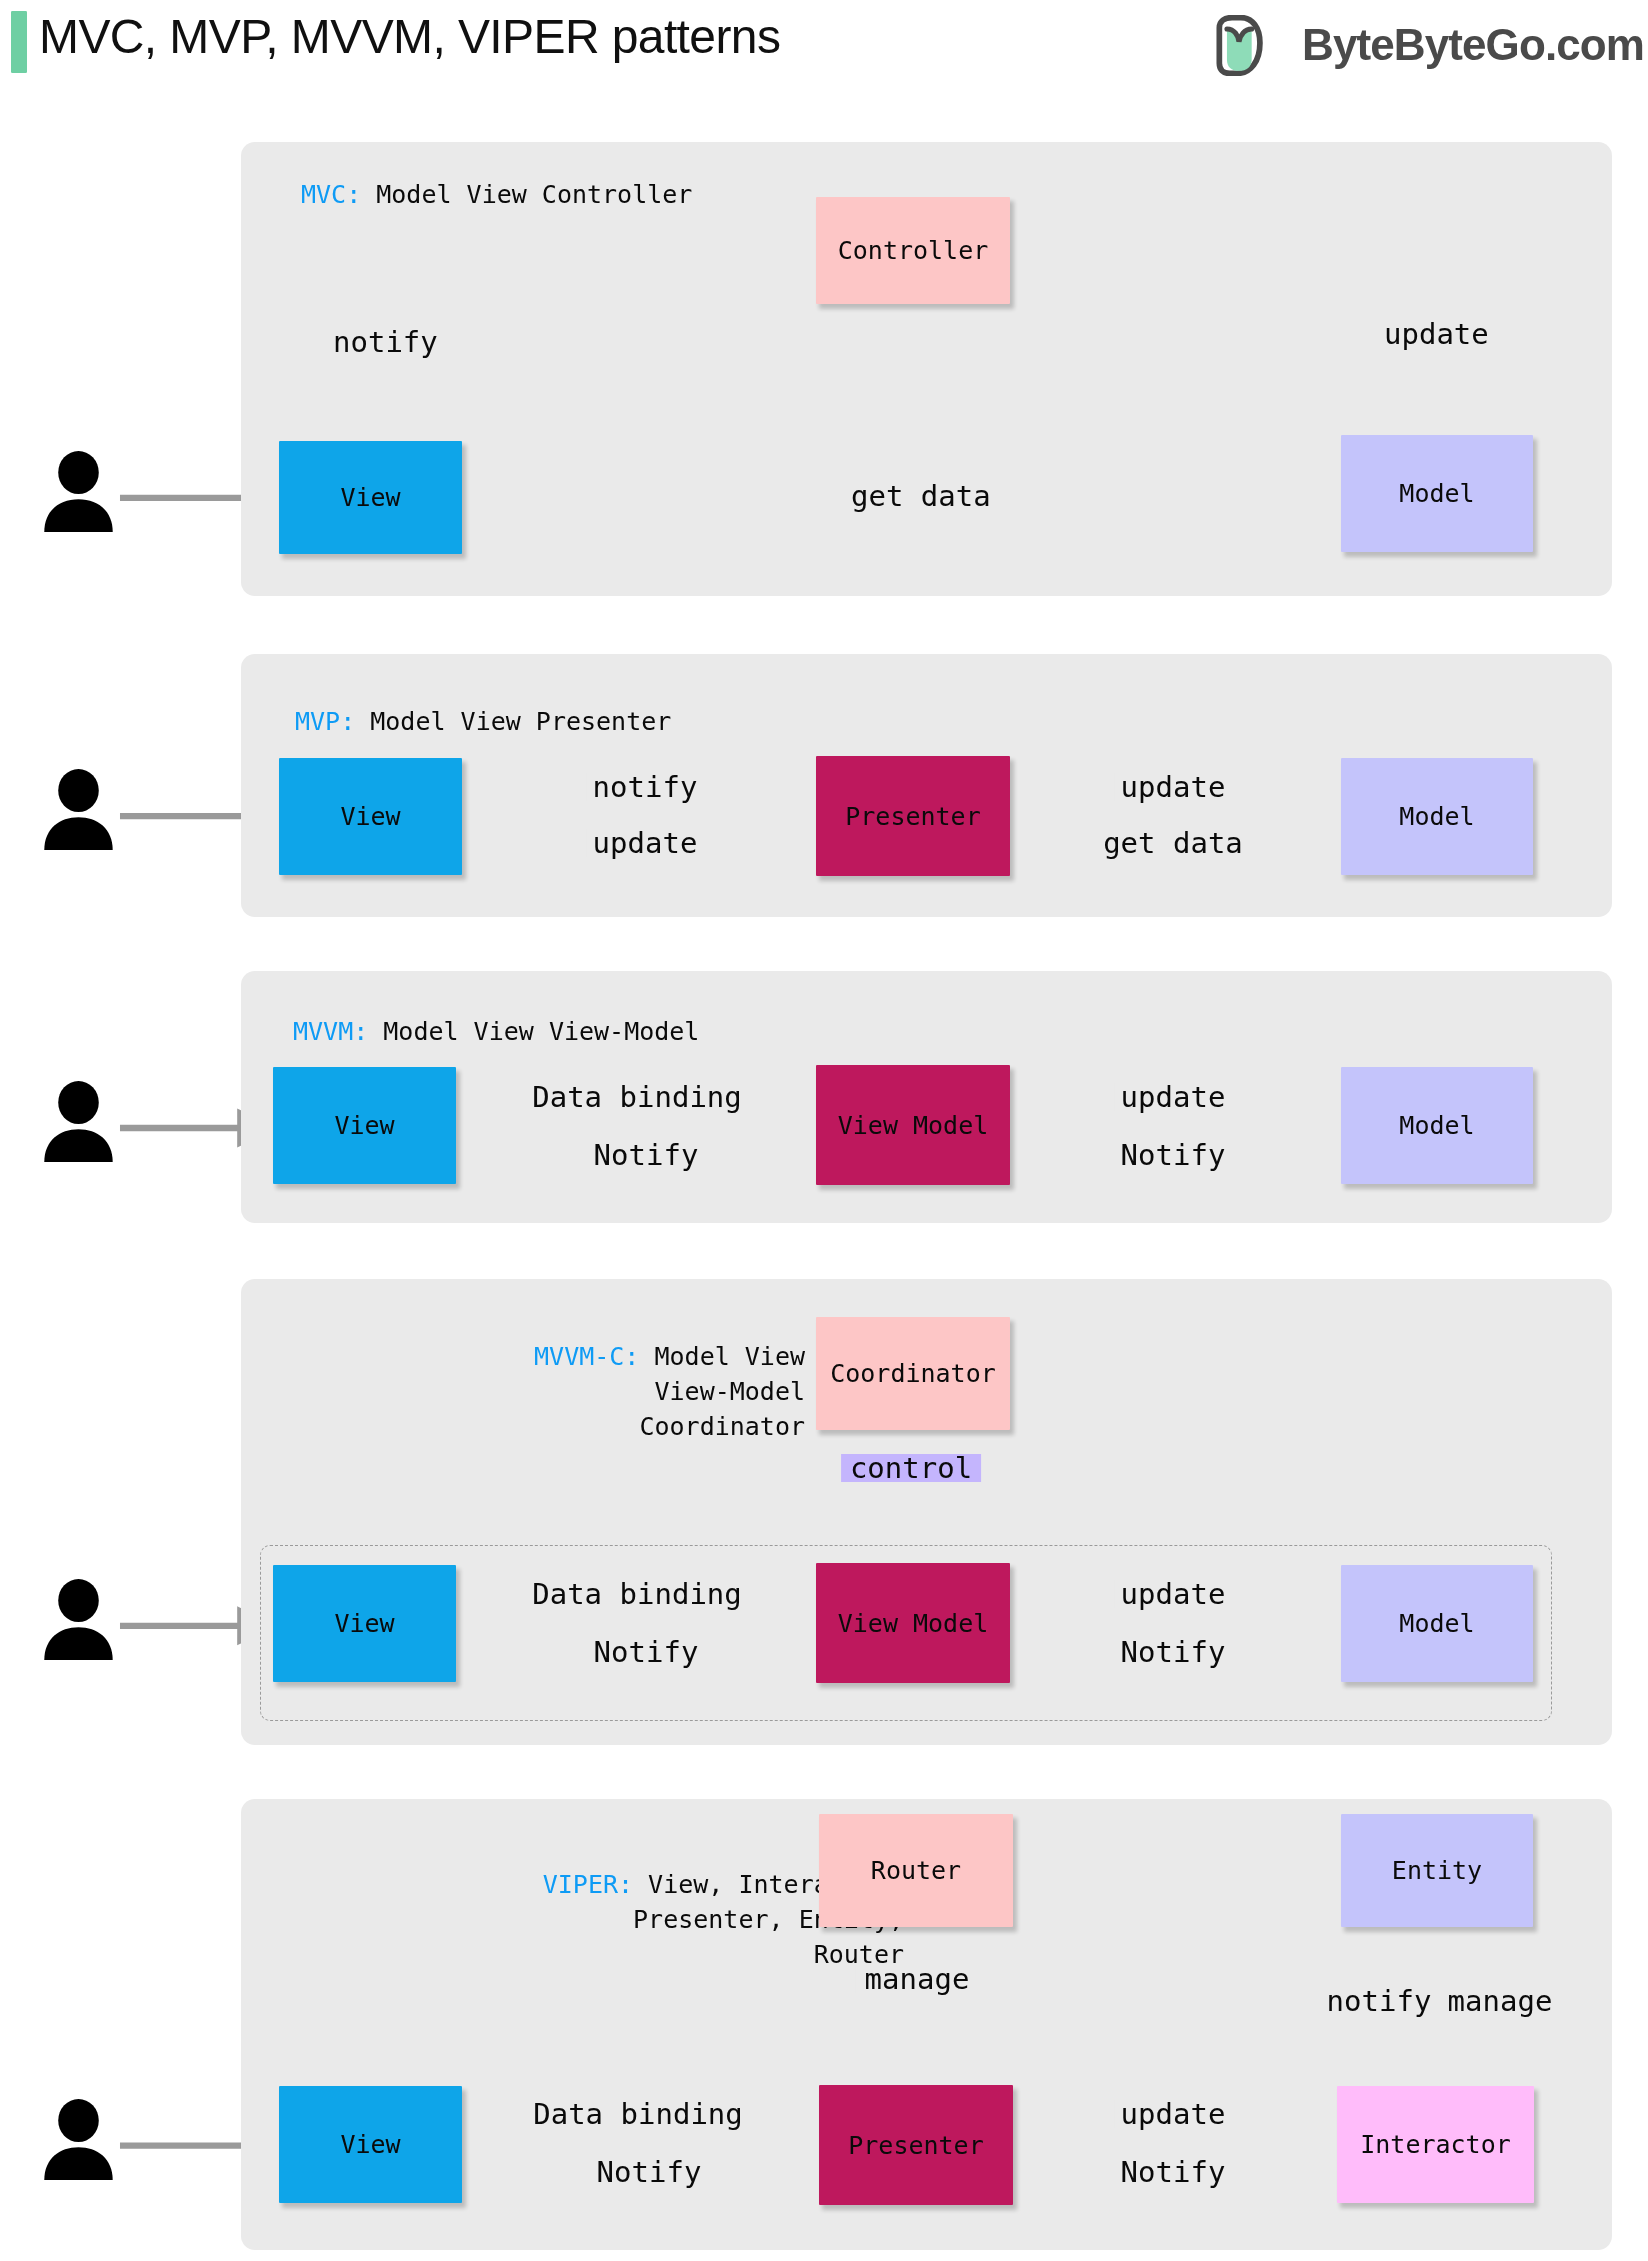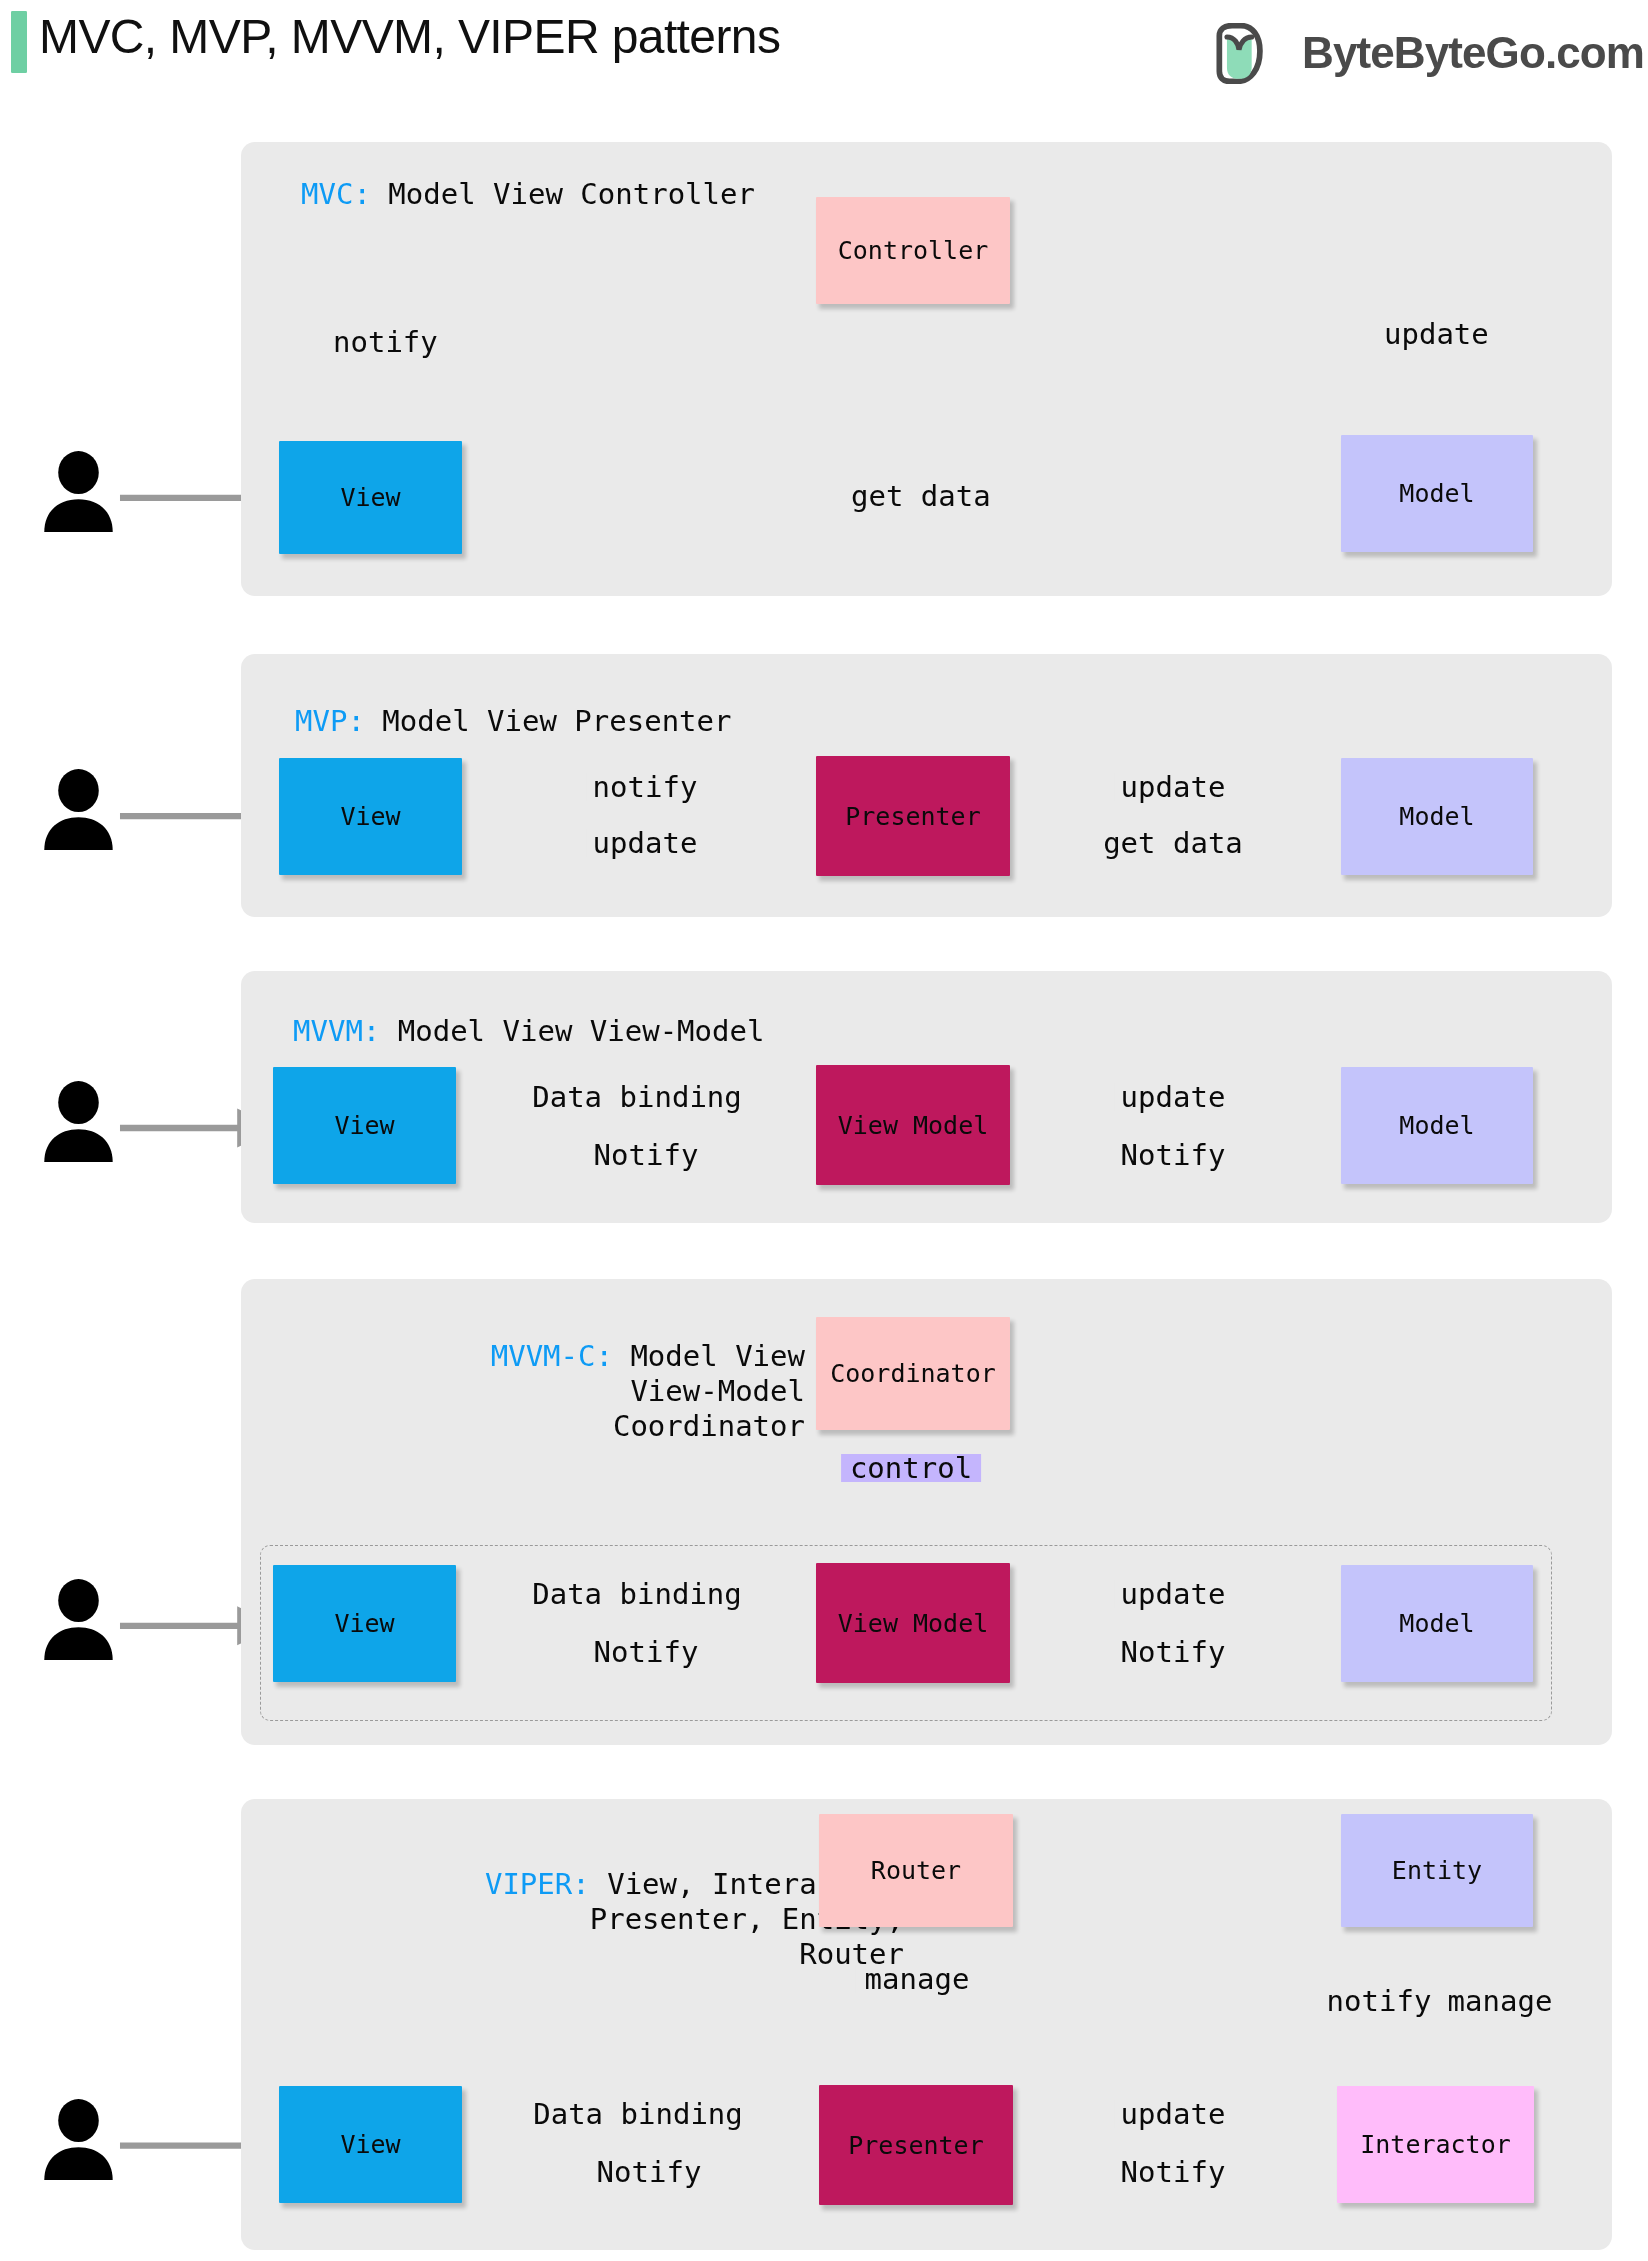--- a/index.html
+++ b/index.html
@@ -16,36 +16,36 @@
   .accent-bar {
     position: absolute; left: 10.7px; top: 10.7px;
     width: 16.4px; height: 62px; background: #6ecfa3; border-radius: 1.3px;
   }
   .page-title {
     position: absolute; left: 39px; top: 8.8px;
     font-family: "Liberation Sans", sans-serif;
     font-size: 48px; font-weight: 400; color: #101010;
     letter-spacing: -0.6px; white-space: nowrap;
   }
-  .brand { position: absolute; right: 5px; top: 20px; height: 66px; display: flex; align-items: center; gap: 26px; }
+  .brand { position: absolute; right: 5px; top: 12px; height: 66px; display: flex; align-items: center; gap: 26px; }
   .brand-logo { width: 52px; height: 61px; margin-right: 11.3px; flex: 0 0 auto; }
   .brand-text {
     font-family: "Liberation Sans", sans-serif;
     font-size: 44px; font-weight: 700; color: #4a4a4a;
     letter-spacing: -0.9px; white-space: nowrap;
   }
 
   
   .panel {
     position: absolute; left: 241px; width: 1371px;
     background: #eaeaea; border-radius: 14px;
   }
   .panel-title {
     position: absolute;
-    font-size: 29px; line-height: 35px; color: #0a0a0a;
+    font-size: 25px; line-height: 35px; color: #0a0a0a;
     white-space: pre; letter-spacing: 0px;
   }
   .panel-title .key { color: #0e9bf5; }
   .ta-right { text-align: right; }
 
   
   .node {
     position: absolute;
     display: flex; align-items: center; justify-content: center;
     border-radius: 1px;

